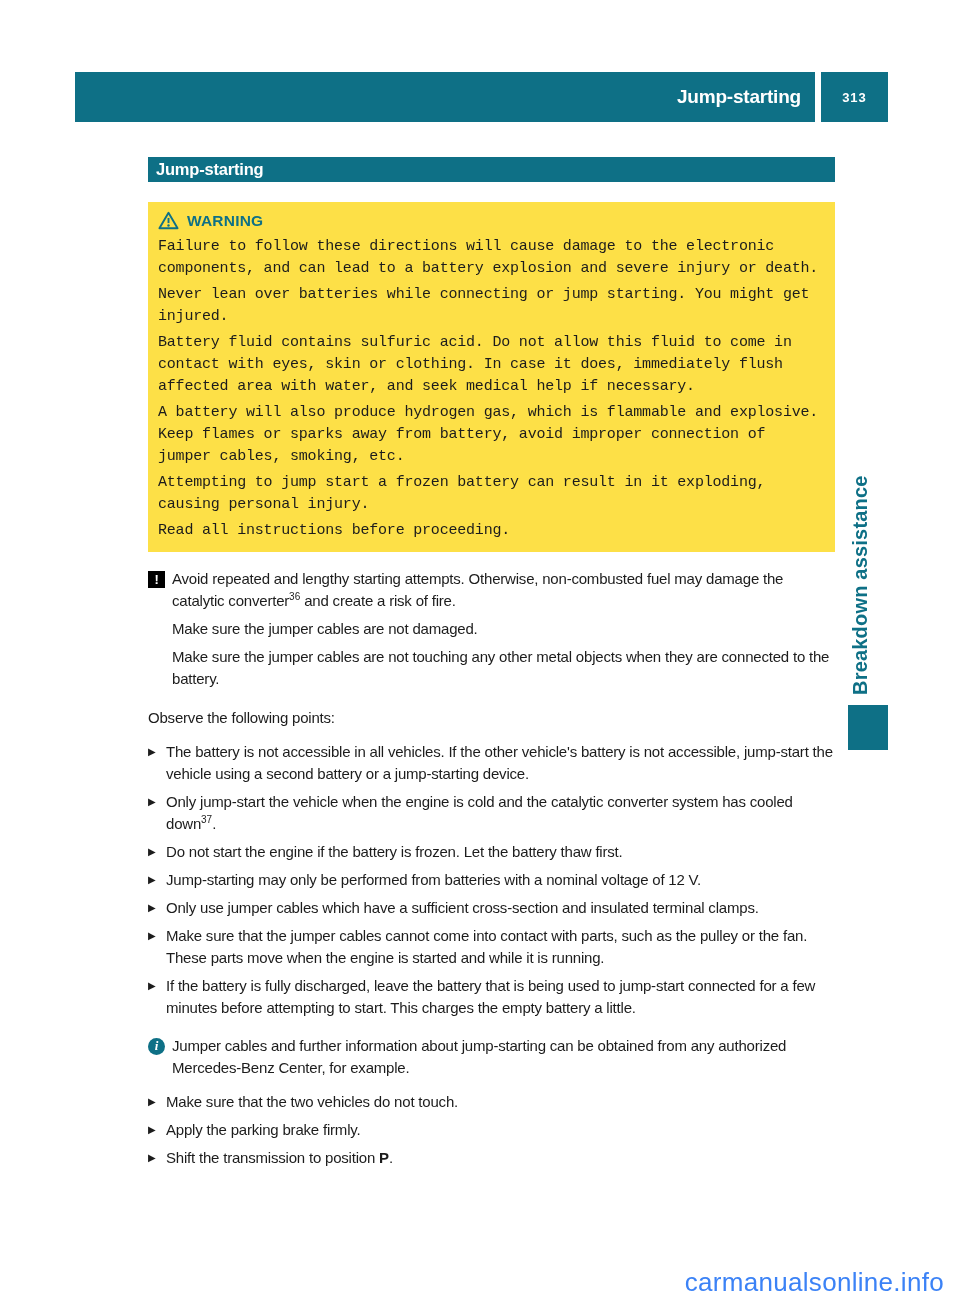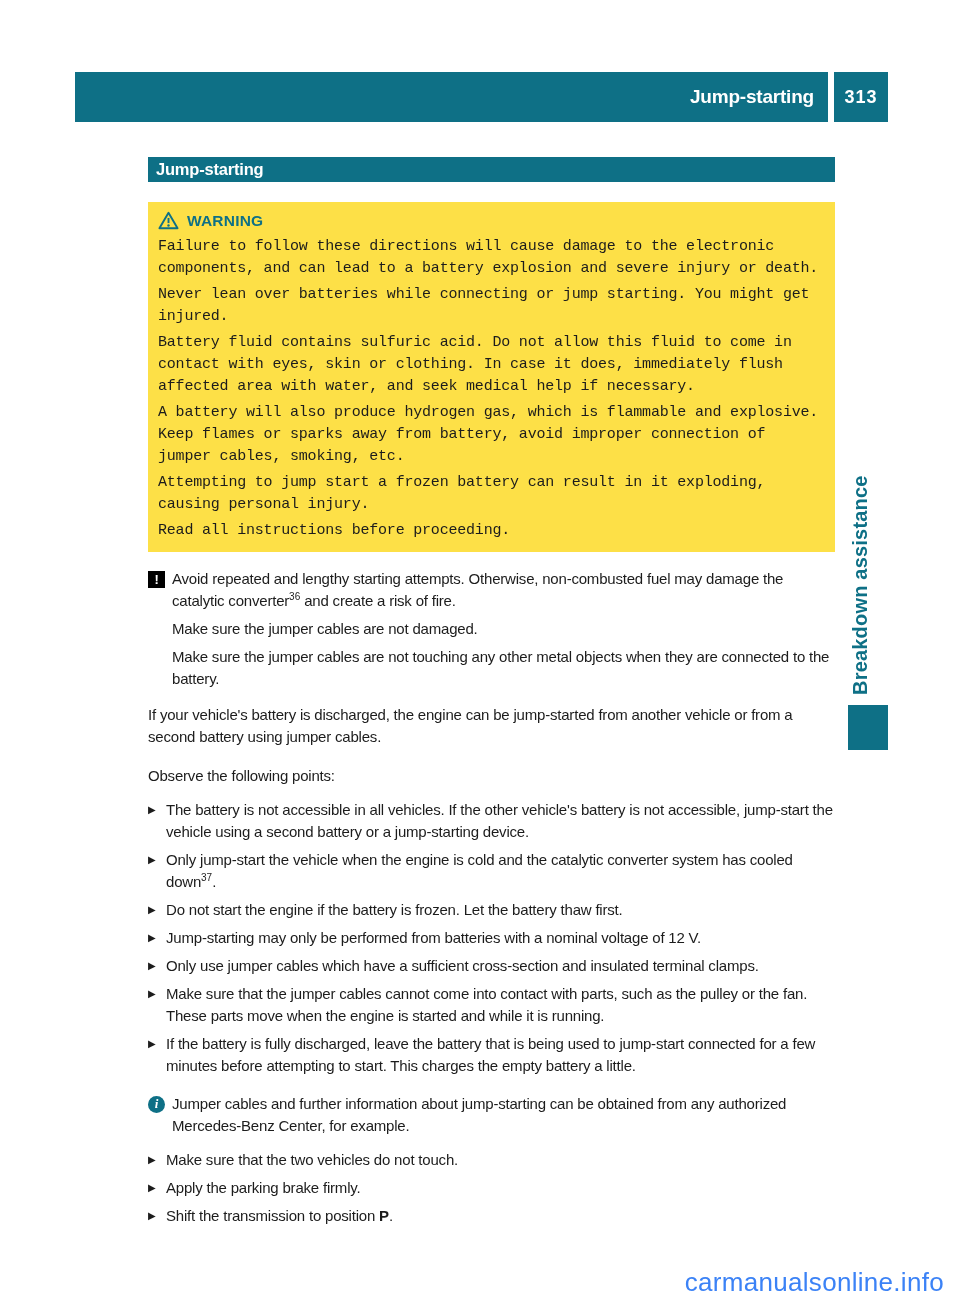--- a/index.html
+++ b/index.html
@@ -21,22 +21,22 @@
     display: flex; align-items: stretch;
   }
   .topbar-title {
     flex: 1; background: #0e7086; color: #ffffff;
     font-weight: bold; font-size: 19px;
     display: flex; align-items: center; justify-content: flex-end;
     padding-right: 14px;
   }
   .topbar-sep { width: 6px; background: #ffffff; }
   .topbar-page {
-    width: 54px; background: #0e7086; color: #ffffff;
-    font-weight: bold; font-size: 18px; letter-spacing: 1px;
+    width: 67px; background: #0e7086; color: #ffffff;
+    font-weight: bold; font-size: 13px; letter-spacing: 1px;
     display: flex; align-items: center; justify-content: center;
   }
 
   
   .side-label {
     position: absolute; left: 845px; top: 441px;
     height: 254px; width: 30px;
     writing-mode: vertical-rl; transform: rotate(180deg);
     color: #0e7086; font-weight: bold; font-size: 20px;
     letter-spacing: 0.2px;
@@ -148,21 +148,20 @@
 
     <section class="note">
       <p class="lead">
         <span class="excl-icon">!</span>
         <span class="lead-text"><span>Avoid repeated and lengthy starting attempts. Otherwise, non-combusted fuel may damage the catalytic converter</span><sup>36</sup><span> and create a risk of fire.</span></span>
         </p>
       <p>Make sure the jumper cables are not damaged.</p>
       <p>Make sure the jumper cables are not touching any other metal objects when they are connected to the battery.</p>
     </section>
 
-    <p class="para" style="margin-top:14px">If your vehicle's battery is discharged, the engine can be jump-started from another vehicle or from a second battery using jumper cables.</p>
     <p class="para tight">Observe the following points:</p>
 
     <ul class="steps">
       <li>
         <span class="arrow">▶</span>
         <span class="step-text"><span>The battery is not accessible in all vehicles. If the other vehicle's battery is not accessible, jump-start the vehicle using a second battery or a jump-starting device.</span><sup></sup><span></span></span>
       </li>
       <li>
         <span class="arrow">▶</span>
         <span class="step-text"><span>Only jump-start the vehicle when the engine is cold and the catalytic converter system has cooled down</span><sup>37</sup><span>.</span></span>

